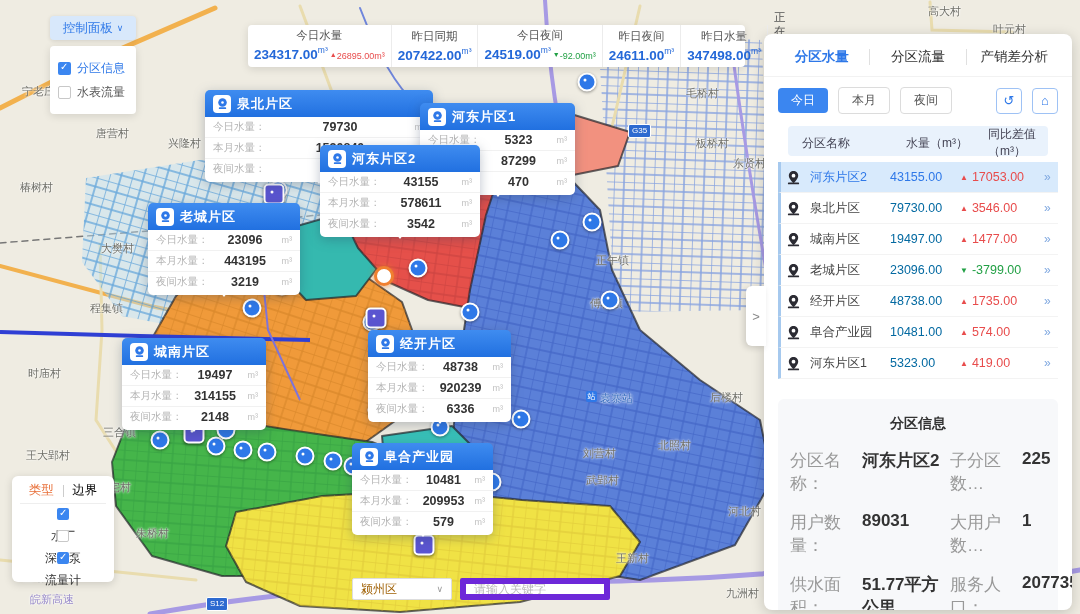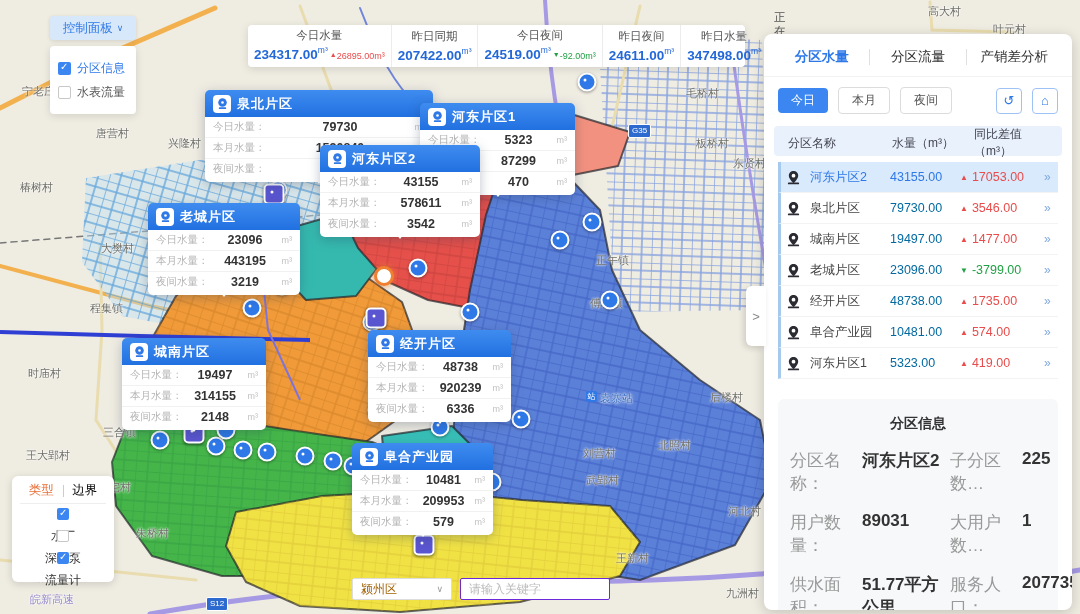--- a/index.html
+++ b/index.html
@@ -71,42 +71,42 @@
   #legend .tabs .t.on{color:#e8703a;}
   #legend .tabs .sep{width:1px;height:12px;background:#ccc;}
   .lg-row{display:flex;align-items:center;gap:4px;height:22px;flex-direction:column;}
   .lg-lab{font-size:12px;color:#333;}
   
   #district-dd{position:absolute;left:352px;top:578px;z-index:10;width:100px;height:22px;background:#fff;
           border:1px solid #ddd;border-radius:2px;display:flex;align-items:center;padding:0 8px;box-sizing:border-box;}
   #district-dd .dv{flex:1;font-size:12px;color:#a16207;}
   #district-dd .ch{font-size:9px;color:#999;}
   #kw-input{position:absolute;left:460px;top:578px;z-index:10;width:150px;height:22px;background:#fff;
-          border:1px solid #6d28d9;border-radius:2px;box-sizing:border-box;font-size:12px;padding:0 8px;
+          border:6px solid #6d28d9;border-radius:2px;box-sizing:border-box;font-size:12px;padding:0 8px;
           color:#737373;font-family:inherit;}
   #kw-input::placeholder{color:#bbb;}
   
   #edge-tab{position:absolute;left:746px;top:286px;z-index:13;width:20px;height:60px;background:#fff;
           border-radius:6px 0 0 6px;box-shadow:-2px 2px 6px rgba(0,0,0,.15);display:flex;align-items:center;
           justify-content:center;color:#888;font-size:13px;}
   
   #panel{position:absolute;left:764px;top:34px;z-index:12;width:308px;height:576px;background:#fff;
          border-radius:8px;box-shadow:0 3px 14px rgba(0,0,0,.18);overflow:hidden;}
   #ptabs{display:flex;align-items:center;padding:14px 10px 10px;border-bottom:1px solid #f2f2f2;}
   #ptabs .pt{flex:1;text-align:center;font-size:13.5px;color:#333;}
   #ptabs .pt.on{color:#2e78e8;font-weight:bold;}
   #ptabs .psep{width:1px;height:16px;background:#e0e0e0;}
   #pfilters{display:flex;align-items:center;padding:10px 14px 8px;gap:10px;}
   .fbtn{height:25px;padding:0 13px;border-radius:4px;font-size:12px;display:flex;align-items:center;}
   .fbtn.on{background:#3b86f0;color:#fff;}
   .fbtn.off{background:#fff;color:#555;border:1px solid #dcdcdc;}
   #pfilters .spacer{flex:1;}
   .ibtn{width:24px;height:24px;border:1px solid #9ec2f5;border-radius:4px;color:#2e78e8;
         display:flex;align-items:center;justify-content:center;font-size:13px;}
-  #thead{margin:4px 10px 6px;background:#e9f2fc;border-radius:4px;height:30px;display:grid;
+  #thead{margin:4px 24px 6px;background:#e9f2fc;border-radius:4px;height:30px;display:grid;
          grid-template-columns:104px 82px 1fr;align-items:center;padding:0 6px 0 14px;}
   #thead .th{font-size:12px;color:#445;}
   .trow{margin:0 14px;height:30px;display:grid;grid-template-columns:24px 80px 70px 1fr 14px;
         align-items:center;border-left:3px solid #a6c9ee;border-bottom:1px solid #f3f3f3;padding-left:5px;}
   .trow.sel{background:#d8eafc;}
   .trow .nm{font-size:12.5px;color:#444;}
   .trow.sel .nm{color:#2e78e8;}
   .trow .vl{font-size:12.5px;color:#0369a1;}
   .trow.sel .vl{color:#2e78e8;}
   .trow .df{font-size:12.5px;display:flex;align-items:center;gap:4px;}

